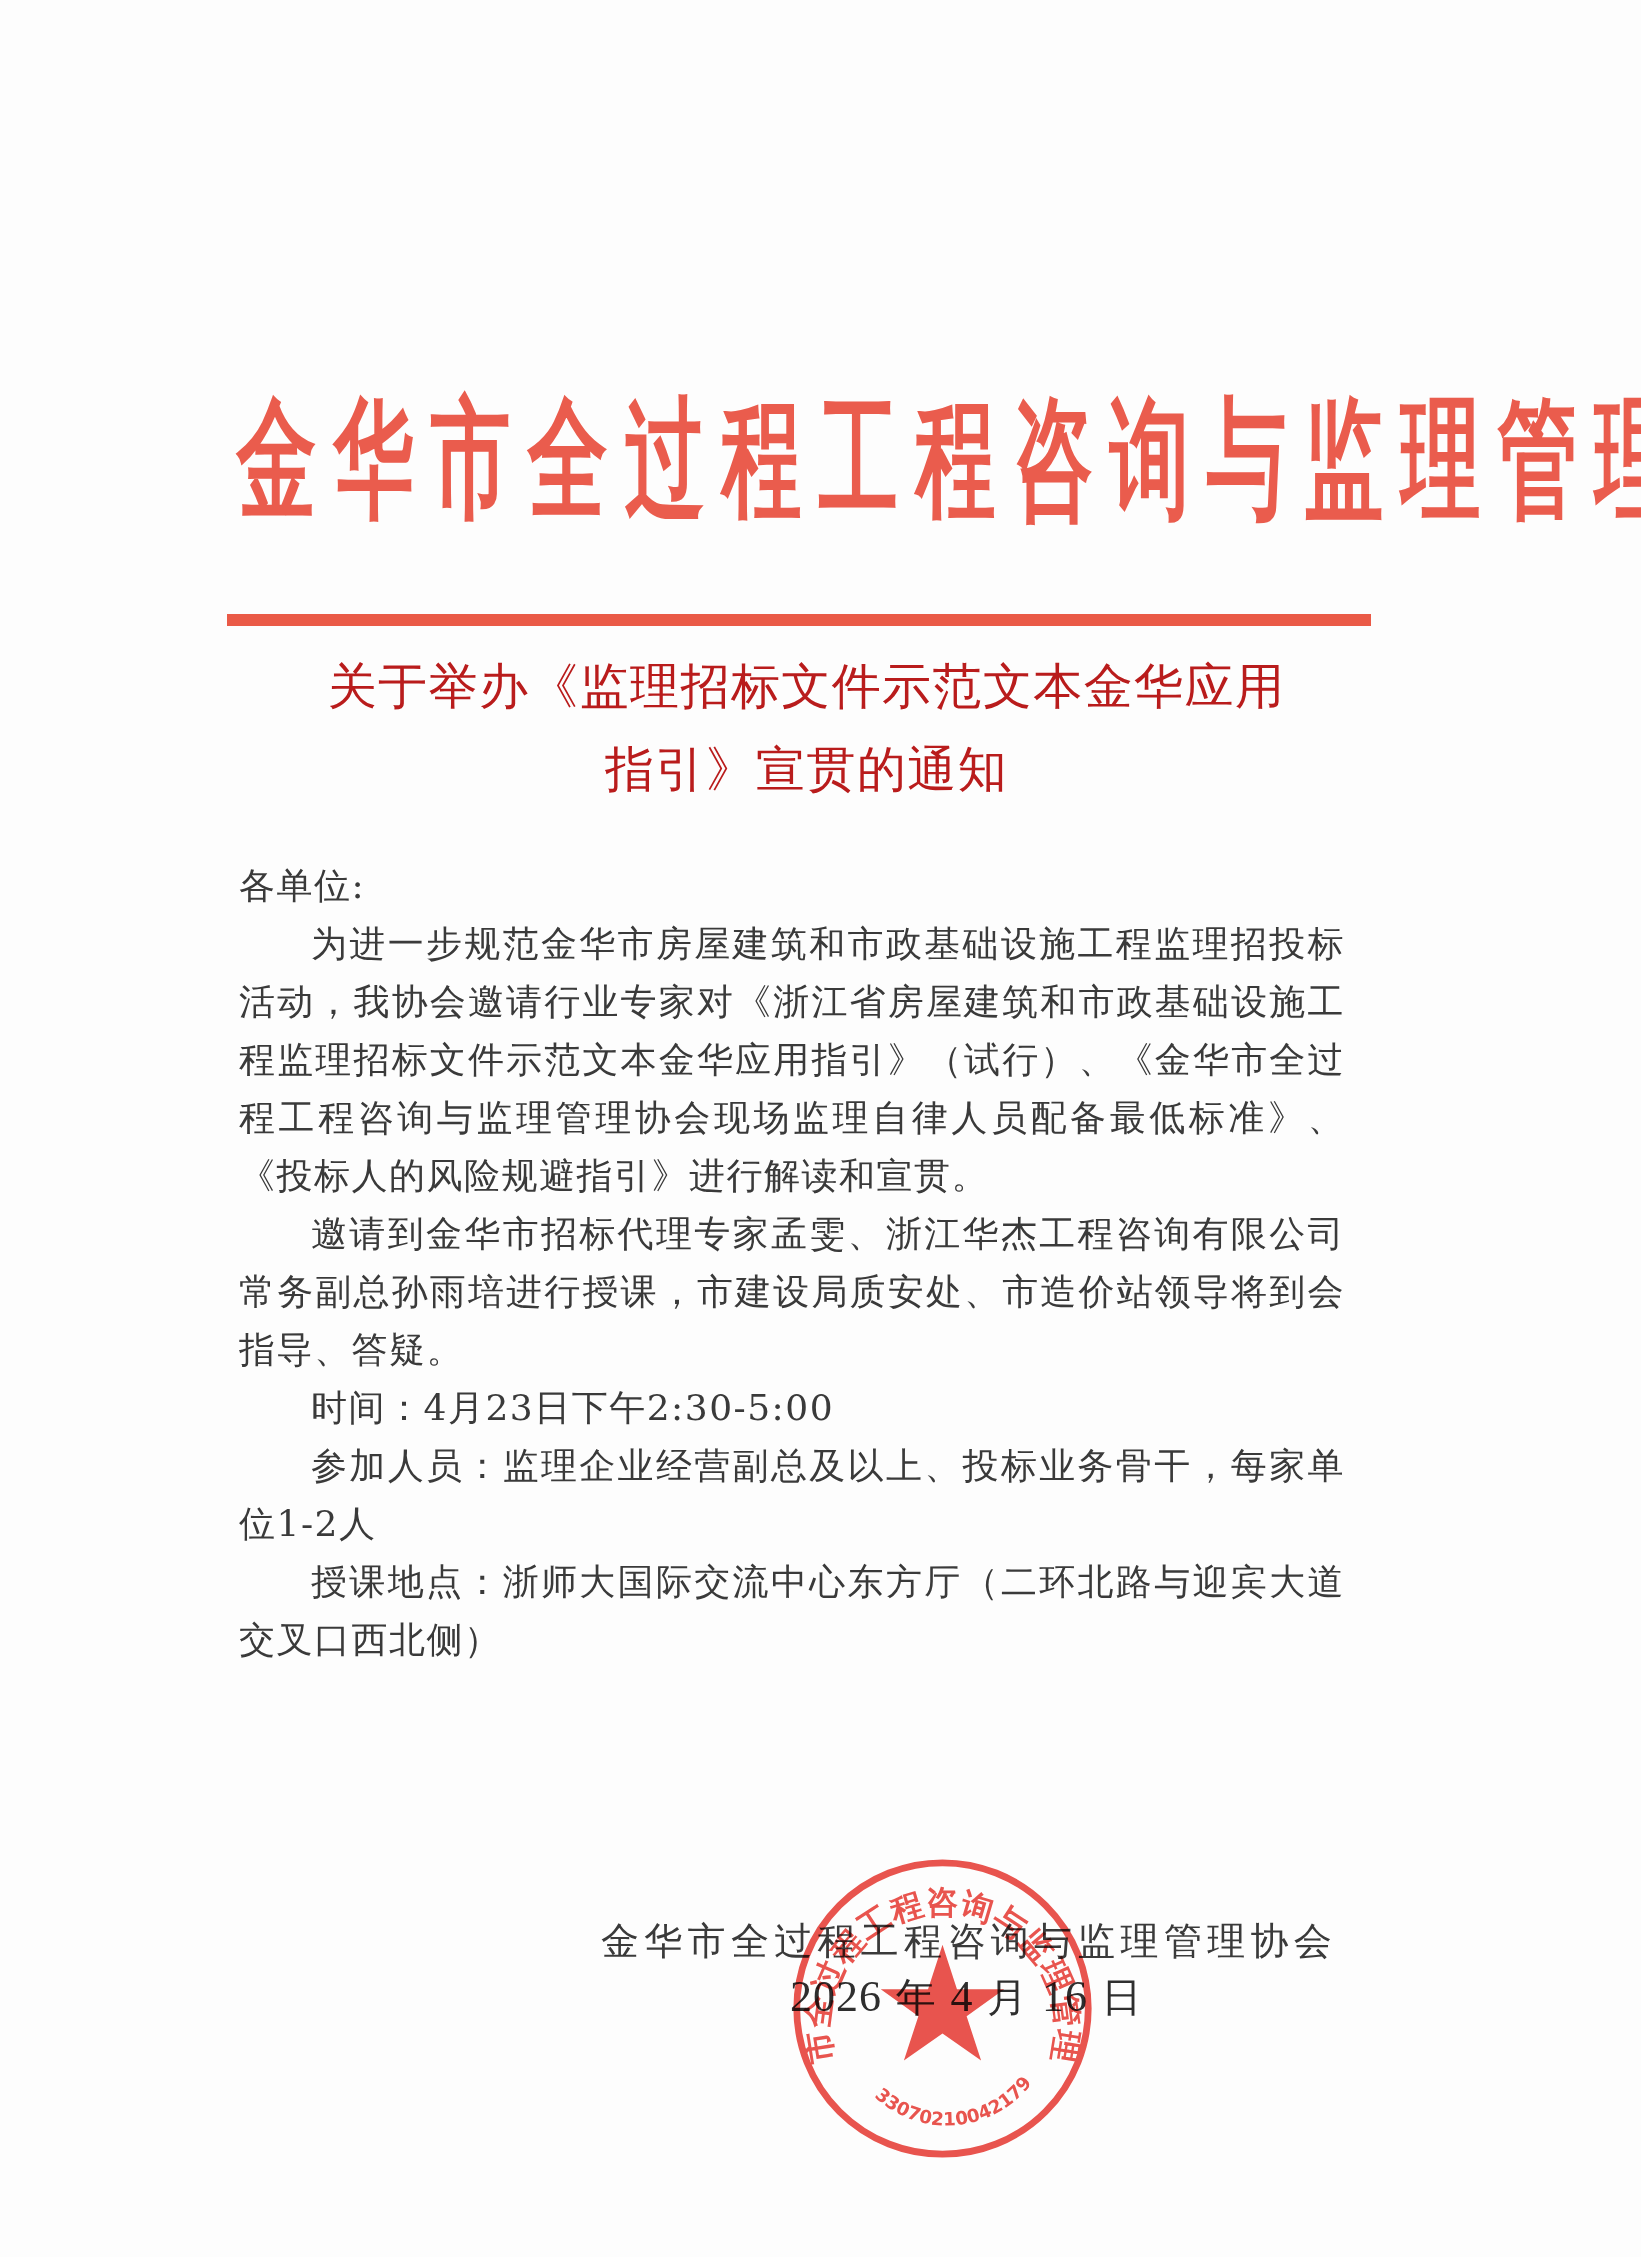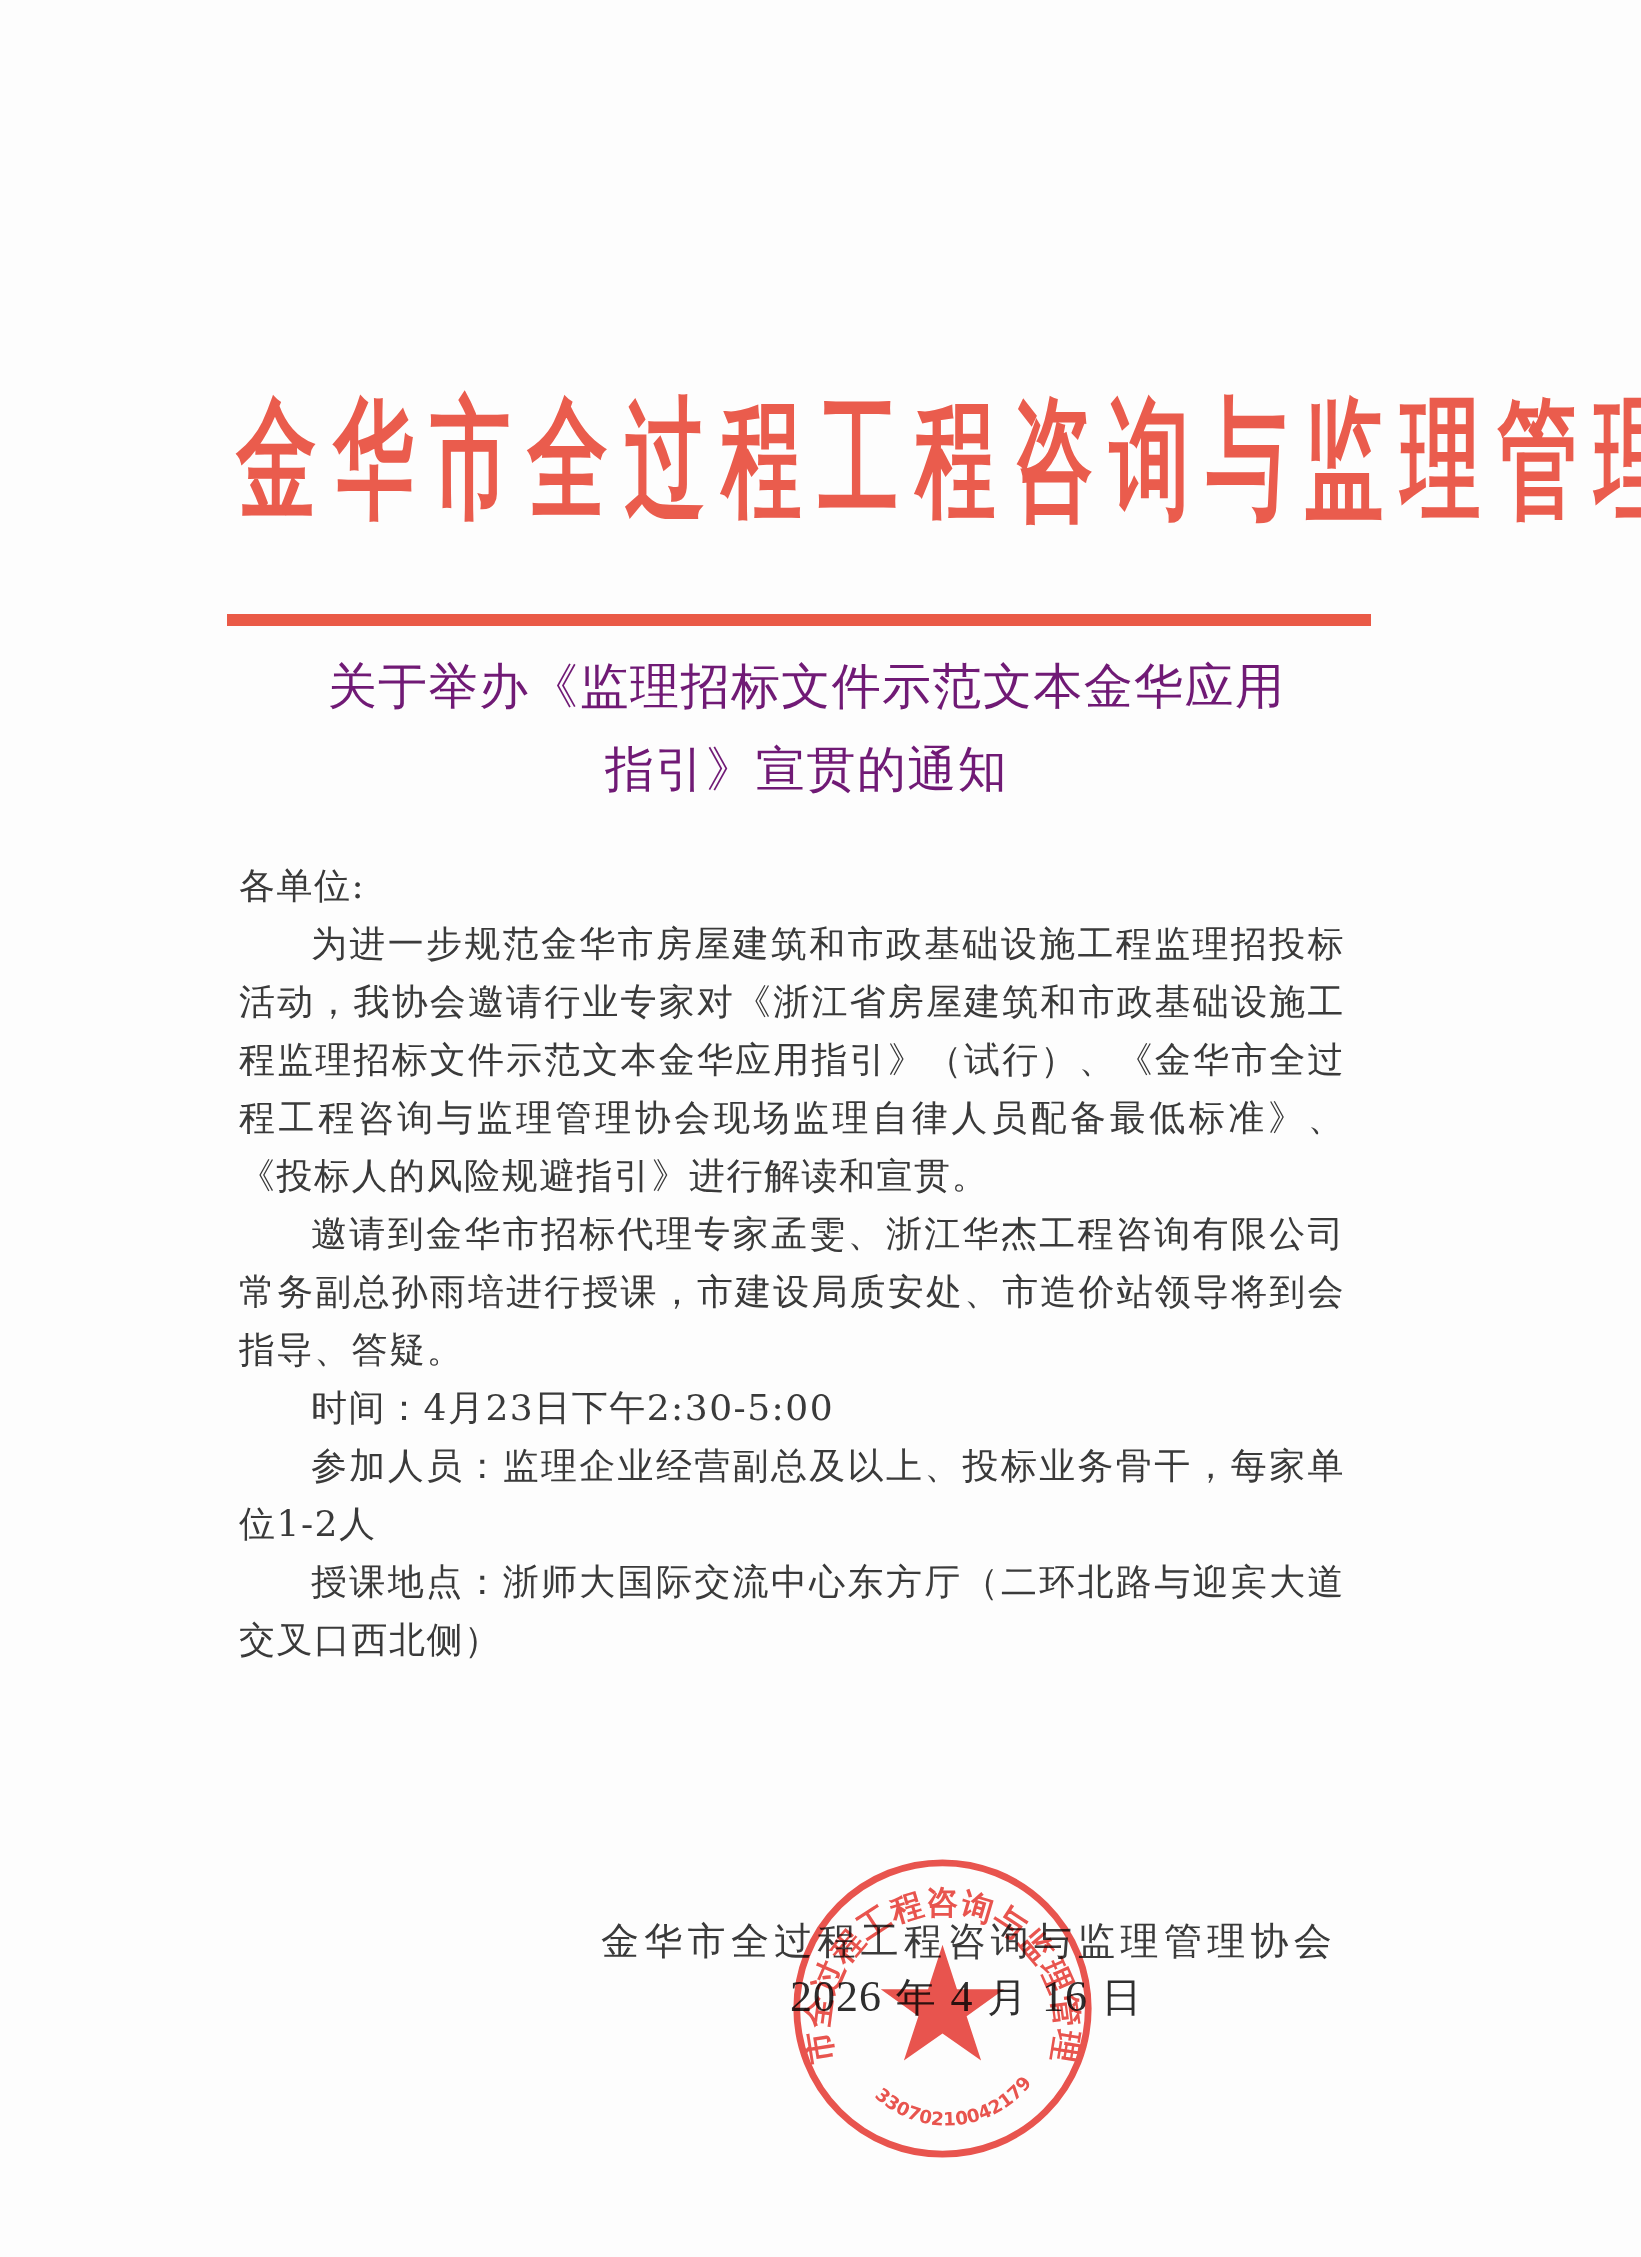--- a/index.html
+++ b/index.html
@@ -13,21 +13,21 @@
     font-family: "DejaVu Serif", "Liberation Serif", serif; font-weight: bold;
     color: #ea5c4d; font-size: 97px; line-height: 145px;
   }
   .masthead span { display: inline-block; transform: scaleY(1.35) scaleX(0.82); transform-origin: center; }
   .red-rule {
     position: absolute; left: 227px; top: 614px; width: 1144px; height: 11.6px; background: #ea5a47;
   }
   .title {
     position: absolute; left: 232px; top: 645px; width: 1149px;
     font-family: "DejaVu Sans", "Liberation Sans", sans-serif;
-    font-size: 49px; line-height: 83px; text-align: center; color: #701a75; letter-spacing: 1.4px;
+    font-size: 49px; line-height: 83px; text-align: center; color: #b91c1c; letter-spacing: 1.4px;
   }
   .title div { white-space: nowrap; }
   .body {
     position: absolute; left: 239px; top: 857px; width: 1106px;
     font-size: 36px; line-height: 58px; color: #3a3a3a; letter-spacing: 1.5px;
   }
   .body p { margin: 0; text-indent: 2em; text-align: justify; text-align-last: left; }
   .body p.noindent { text-indent: 0; }
   .signature {
     position: absolute; left: 601px; top: 1914px; width: 743px;

